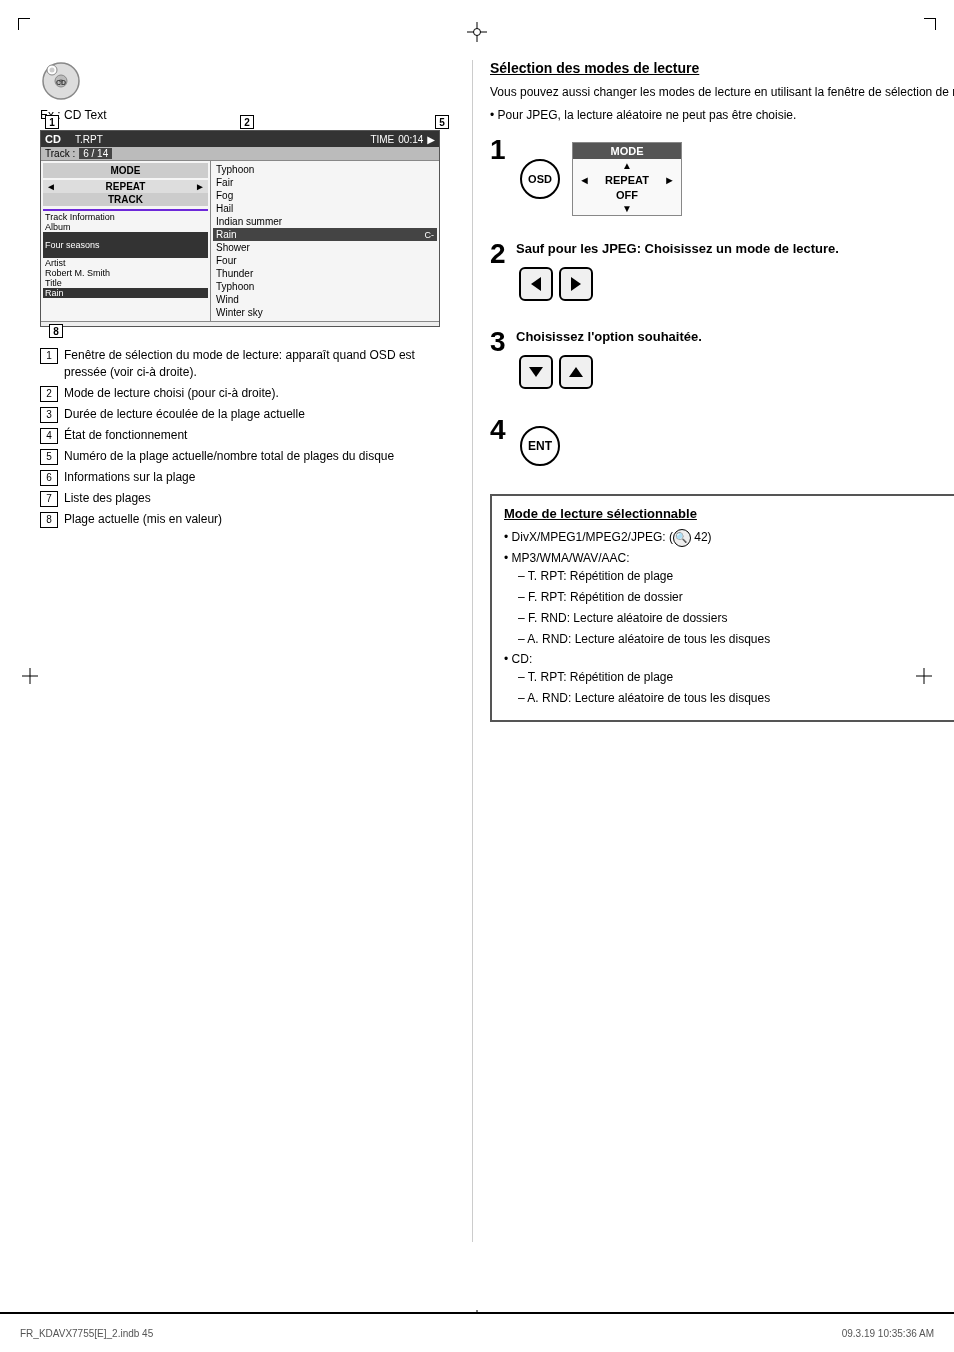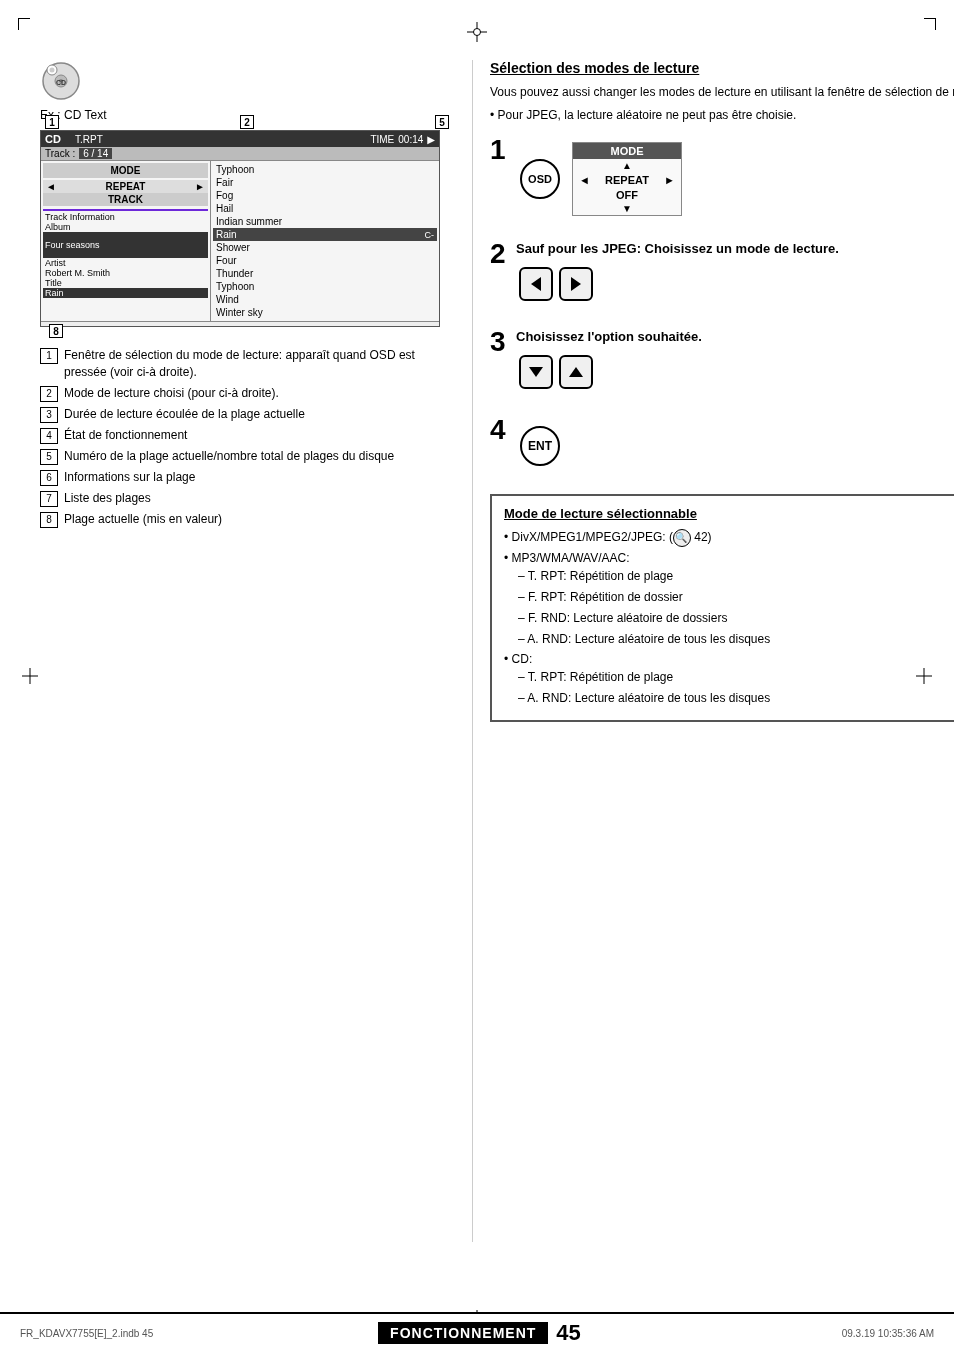--- a/index.html
+++ b/index.html
@@ -601,18 +601,14 @@
     </div>
 
   </div>
 
   <div style="position:absolute;left:432px;top:0;bottom:60px;width:1px;background:#ccc;"></div>
 
 </div>
 
 <div style="position:absolute;bottom:0;left:0;right:0;height:40px;border-top:2px solid #000;display:flex;align-items:center;justify-content:space-between;padding:0 20px;background:#fff;">
   <span style="font-size:10px;color:#555;">FR_KDAVX7755[E]_2.indb  45</span>
-  <div style="display:flex;align-items:center;gap:8px;">
-    <span style="background:#000;color:#fff;font-size:14px;font-weight:bold;padding:3px 12px;letter-spacing:1px;">FONCTIONNEMENT</span>
-    <span style="font-size:22px;font-weight:bold;">45</span>
-  </div>
   <span style="font-size:10px;color:#555;padding-left:36px;">09.3.19  10:35:36 AM</span>
 </div>
 
 </body></html>

